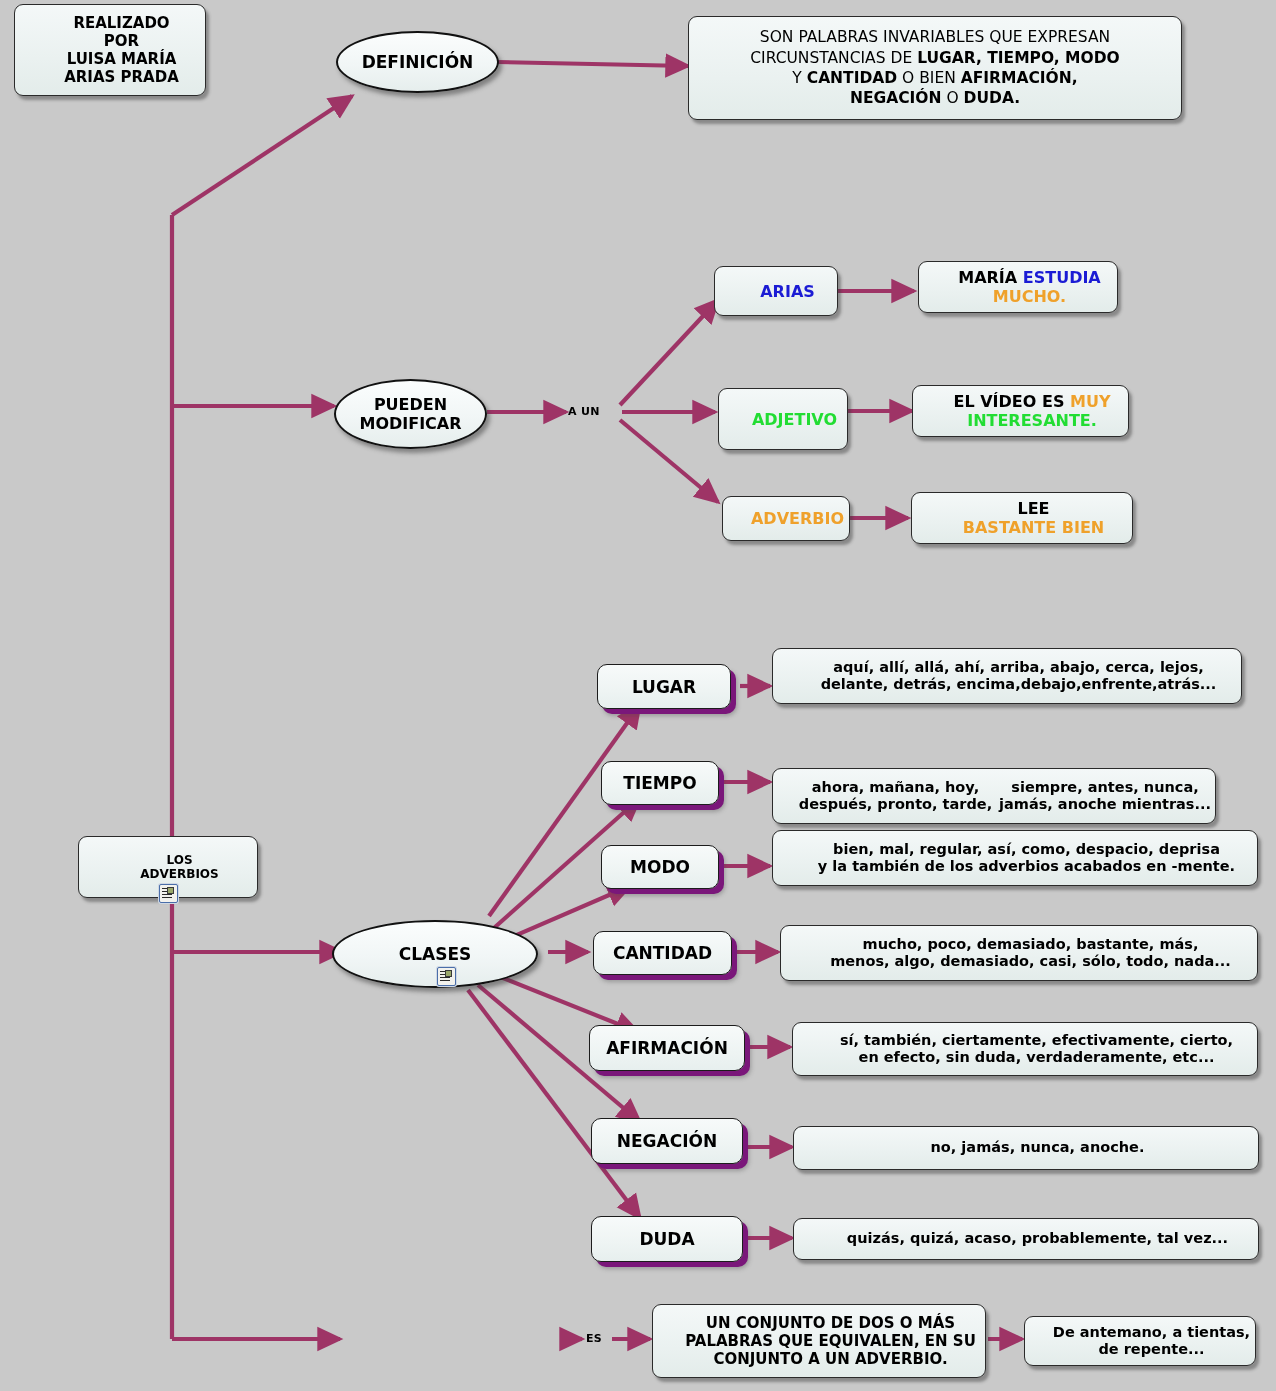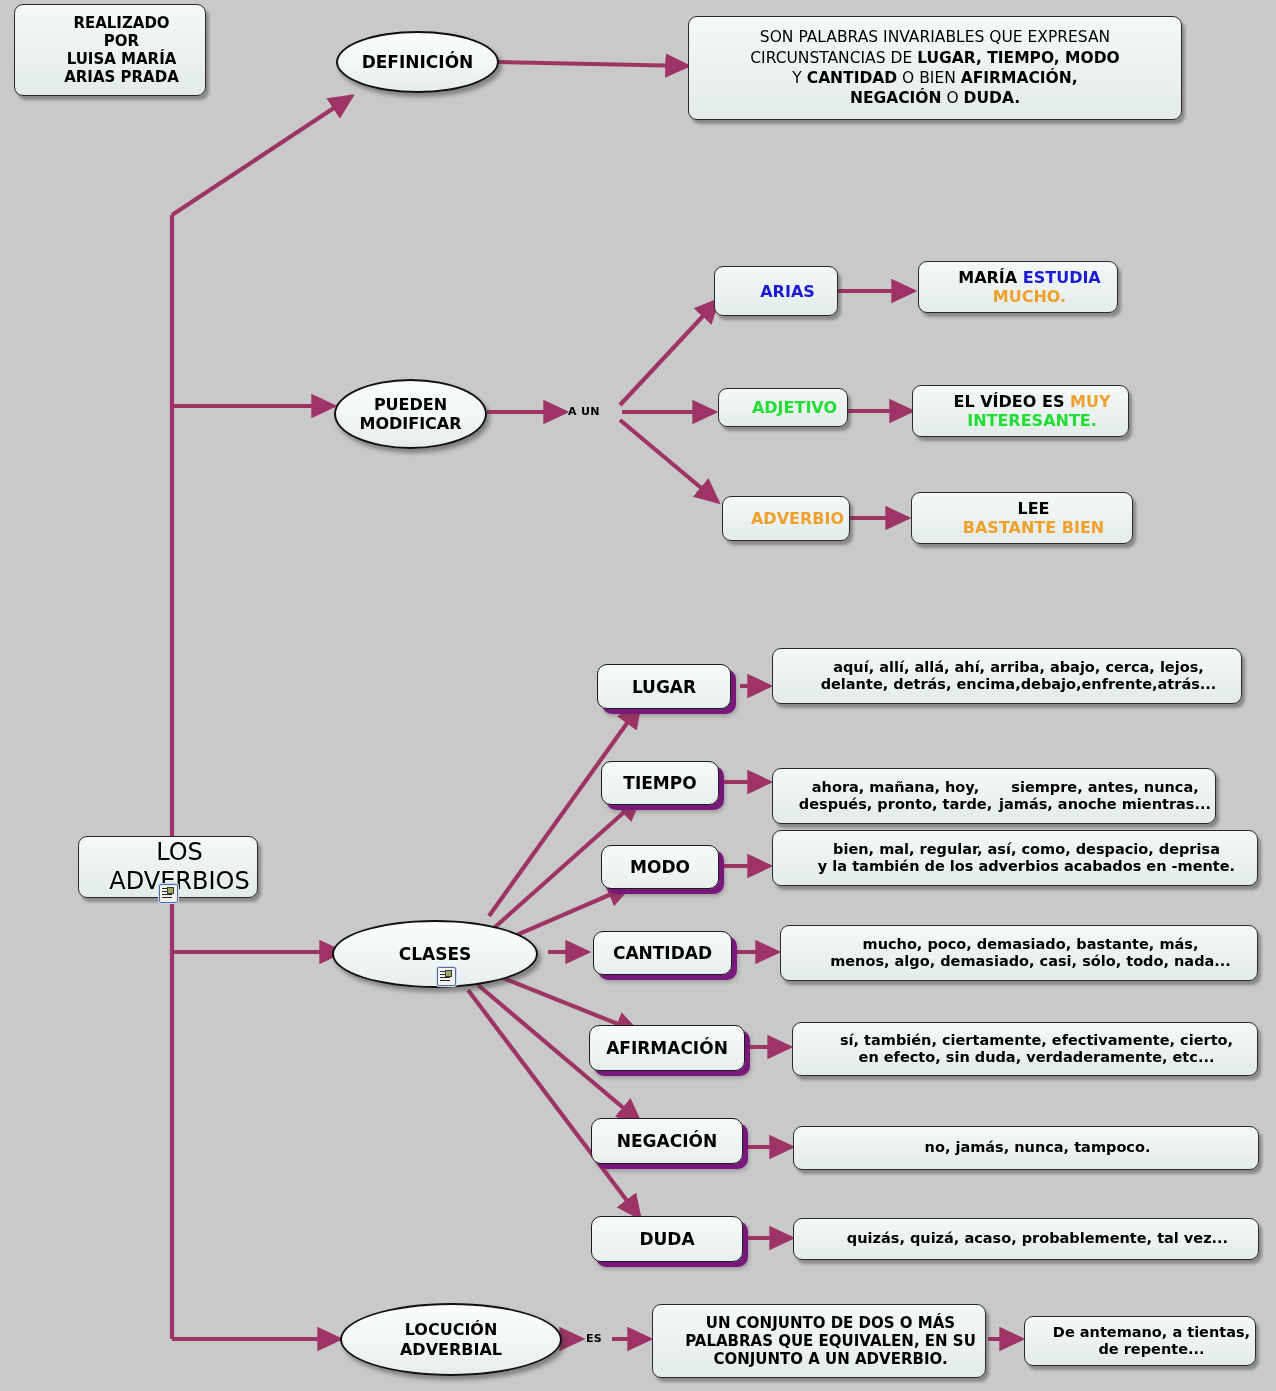--- a/index.html
+++ b/index.html
@@ -51,21 +51,21 @@
     background:linear-gradient(180deg,#f7fafa 0%,#eef4f3 60%,#e7efee 100%);
     border:1.7px solid #1c1c1c;
     border-radius:10px;
     box-shadow:5px 5px 0 0 #7a177a, 6px 7px 4px rgba(70,70,70,.35);
     font-weight:bold;
   }
   .t17{font-size:17px;font-weight:bold;}
   .t16{font-size:16px;font-weight:bold;}
   .t15{font-size:15px;font-weight:bold;}
   .t14{font-size:14.5px;font-weight:bold;}
-  .t20{font-size:24px;font-weight:normal;}
+  .t20{font-size:12px;font-weight:bold;}
 
   .lh{line-height:1.2;}
 
   
   .defbox{
     font-size:15.5px;
     font-weight:normal;
     line-height:1.32;
     padding:6px 10px;
   }
@@ -198,21 +198,21 @@
     <span class="c-blue">ARIAS</span>
   </div>
 
   <div class="node rect t16 lh" style="left:918px;top:261px;width:200px;height:52px;flex-direction:column;">
     <div>
       <span class="c-black">MARÍA </span><span class="c-blue">ESTUDIA</span>
     </div>
     <div class="c-orange">MUCHO.</div>
   </div>
 
-  <div class="node rect t16" style="left:718px;top:388px;width:130px;height:39px;">
+  <div class="node rect t16" style="left:718px;top:388px;width:130px;height:62px;">
     <span class="c-green">ADJETIVO</span>
   </div>
 
   <div class="node rect t16 lh" style="left:912px;top:385px;width:217px;height:52px;flex-direction:column;">
     <div>
       <span class="c-black">EL VÍDEO ES </span><span class="c-orange">MUY</span>
     </div>
     <div class="c-green">INTERESANTE.</div>
   </div>
 
@@ -287,34 +287,30 @@
   </div>
   <div class="node rect t14 lh" style="left:792px;top:1022px;width:466px;height:54px;flex-direction:column;">
     <div>sí, también, ciertamente, efectivamente, cierto,</div>
     <div>en efecto, sin duda, verdaderamente, etc...</div>
   </div>
 
   <div class="node chip t17" style="left:591px;top:1118px;width:152px;height:46px;">
     <span>NEGACIÓN</span>
   </div>
   <div class="node rect t14 lh" style="left:793px;top:1126px;width:466px;height:44px;flex-direction:column;">
-    <div>no, jamás, nunca, tampoco.</div>
+    <div>no, jamás, nunca, anoche.</div>
   </div>
 
   <div class="node chip t17" style="left:591px;top:1216px;width:152px;height:46px;">
     <span>DUDA</span>
   </div>
   <div class="node rect t14 lh" style="left:793px;top:1218px;width:466px;height:42px;flex-direction:column;">
     <div>quizás, quizá, acaso, probablemente, tal vez...</div>
   </div>
 
-  <div class="node ellipse t16 lh" style="left:340px;top:1303px;width:222px;height:73px;flex-direction:column;">
-    <span>LOCUCIÓN</span>
-    <span>ADVERBIAL</span>
-  </div>
 
   <div class="wirelabel" style="left:586px;top:1332px;">ES</div>
 
   <div class="node rect t15 lh" style="left:652px;top:1304px;width:334px;height:74px;flex-direction:column;">
     <div>UN CONJUNTO DE DOS O MÁS</div>
     <div>PALABRAS QUE EQUIVALEN, EN SU</div>
     <div>CONJUNTO A UN ADVERBIO.</div>
   </div>
 
   <div class="node rect t14 lh" style="left:1024px;top:1316px;width:232px;height:50px;flex-direction:column;">

